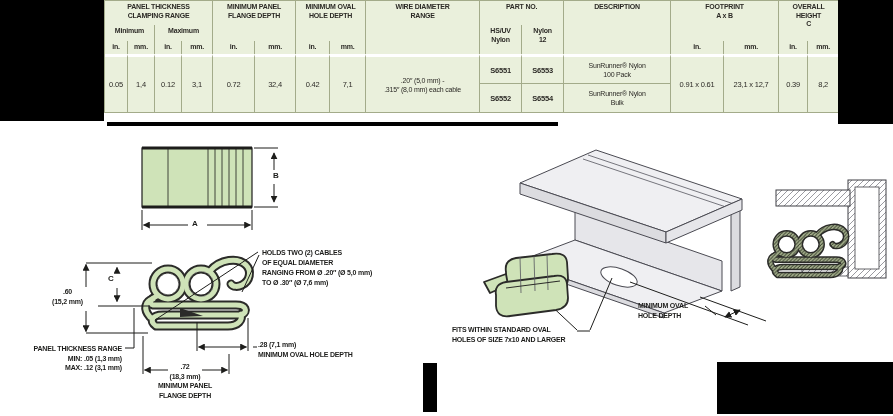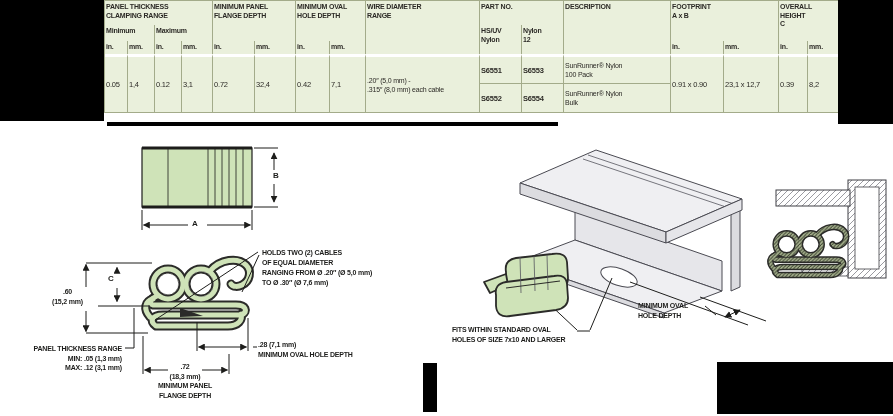--- a/index.html
+++ b/index.html
@@ -9,21 +9,21 @@
   html,body{margin:0;padding:0;background:#fff;}
   body{font-family:"Liberation Sans", sans-serif;color:var(--ink);}
   .canvas{position:relative;width:893px;height:416px;overflow:hidden;background:#fff;}
   .blk{position:absolute;background:#000;}
   
   .tblwrap{position:absolute;left:104px;top:0;width:734px;}
   table.spec{border-collapse:separate;border-spacing:0;table-layout:fixed;width:734px;
     background:var(--table-bg);border:1px solid var(--table-line);}
   table.spec th,table.spec td{
     border-right:1px solid var(--table-line);padding:1px 1px;margin:17px;
-    font-size:7px;line-height:8.5px;text-align:left;letter-spacing:-0.2px;color:#2c2a26;
+    font-size:7px;line-height:8.5px;text-align:center;letter-spacing:-0.2px;color:#2c2a26;
     overflow:hidden;}
   table.spec th{font-weight:bold;vertical-align:top;padding-top:2px;}
   table.spec thead tr.r1{height:24px;} table.spec thead tr.r2{height:16px;} table.spec thead tr.r3{height:13px;}
   table.spec thead tr.r3 th{vertical-align:middle;padding-top:0;}
   table.spec tbody tr{height:29px;}
   table.spec tbody td{vertical-align:middle;font-size:7.5px;line-height:9px;}
   table.spec tbody tr.first td{border-top:3px solid #ffffff;}
   table.spec tbody tr.second td{border-top:1px solid var(--table-line);}
   td.bold{font-weight:bold;}
   .pre{white-space:pre-line;}
@@ -243,21 +243,21 @@
           <td rowspan="2">0.72</td>
           <td rowspan="2">32,4</td>
           <td rowspan="2">0.42</td>
           <td rowspan="2">7,1</td>
           <td rowspan="2" class="pre" style="font-size:7px">.20″ (5,0 mm) -
 .315″ (8,0 mm) each cable</td>
           <td class="bold">S6551</td>
           <td class="bold">S6553</td>
           <td class="pre" style="font-size:7px">SunRunner® Nylon
 100 Pack</td>
-          <td rowspan="2">0.91 x 0.90</td>
+          <td rowspan="2">0.91 x 0.61</td>
           <td rowspan="2">23,1 x 12,7</td>
           <td rowspan="2">0.39</td>
           <td rowspan="2">8,2</td>
         </tr>
         <tr class="second">
           <td class="bold">S6552</td>
           <td class="bold">S6554</td>
           <td class="pre" style="font-size:7px">SunRunner® Nylon
 Bulk</td>
         </tr>

